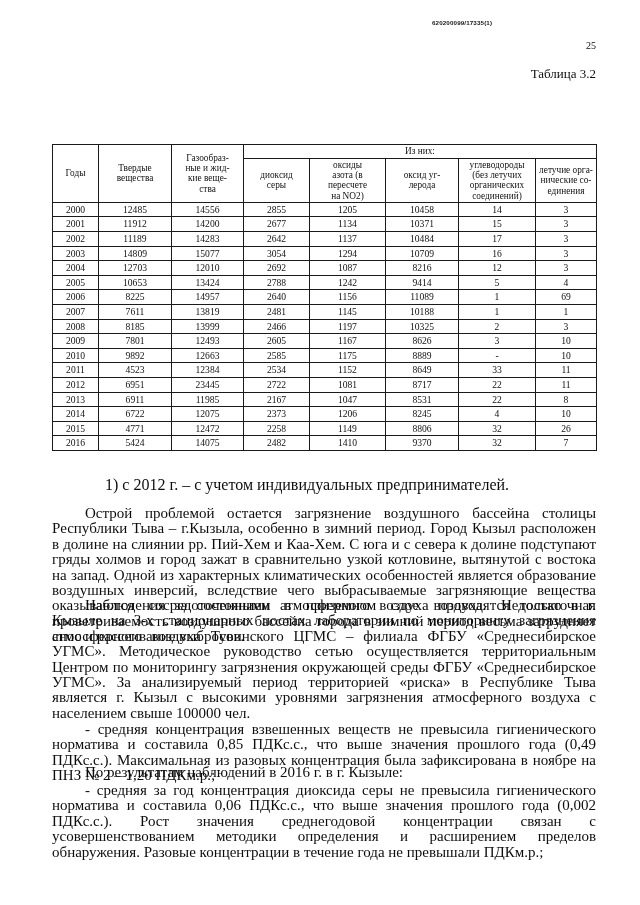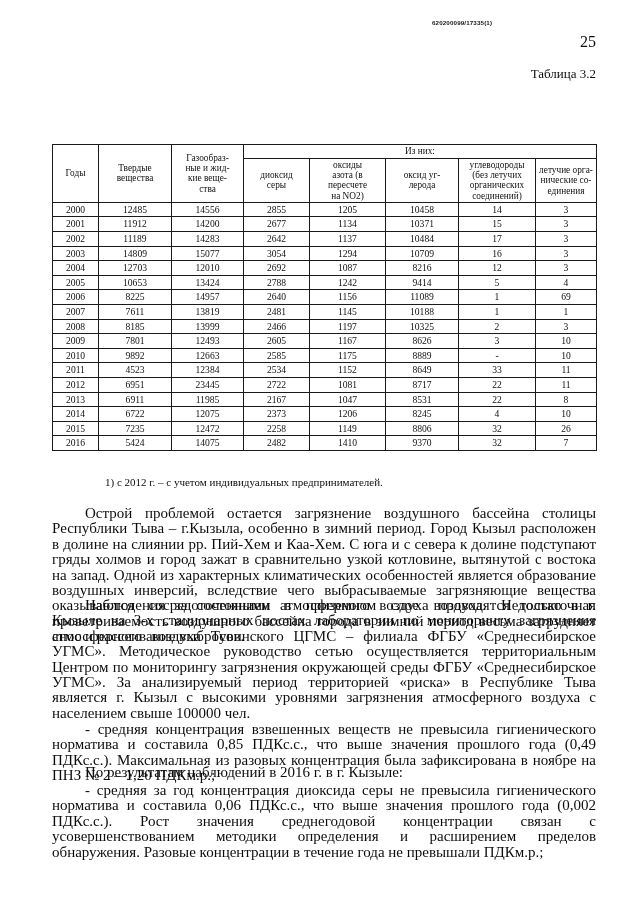--- a/index.html
+++ b/index.html
@@ -29,23 +29,23 @@
     left: 432px;
     font-family: "Liberation Sans", "DejaVu Sans", sans-serif;
     font-size: 6.2px;
     letter-spacing: 0.15px;
     font-weight: 700;
     color: #161616;
     white-space: nowrap;
   }
   .page-number {
     position: absolute;
-    top: 33px;
+    top: 40px;
     right: 44px;
-    font-size: 16px;
+    font-size: 10px;
   }
   .table-label {
     position: absolute;
     top: 66px;
     right: 44px;
     font-size: 13px;
   }
 
   
   .title-block {
@@ -99,21 +99,21 @@
   .c-nox    { width: 76px; }
   .c-co     { width: 73px; }
   .c-hc     { width: 77px; }
   .c-voc    { width: 61px; }
 
   
   .footnote {
     position: absolute;
     top: 476px;
     left: 105px;
-    font-size: 11px;
+    font-size: 16px;
     white-space: nowrap;
   }
   .body-text {
     position: absolute;
     left: 52px;
     width: 544px;
     font-size: 15px;
     line-height: 15.4px;
     text-align: justify;
     text-justify: inter-word;
@@ -341,21 +341,21 @@
             <td>6722</td>
             <td>12075</td>
             <td>2373</td>
             <td>1206</td>
             <td>8245</td>
             <td>4</td>
             <td>10</td>
           </tr>
           <tr>
             <td>2015</td>
-            <td>7235</td>
+            <td>4771</td>
             <td>12472</td>
             <td>2258</td>
             <td>1149</td>
             <td>8806</td>
             <td>32</td>
             <td>26</td>
           </tr>
           <tr>
             <td>2016</td>
             <td>5424</td>

